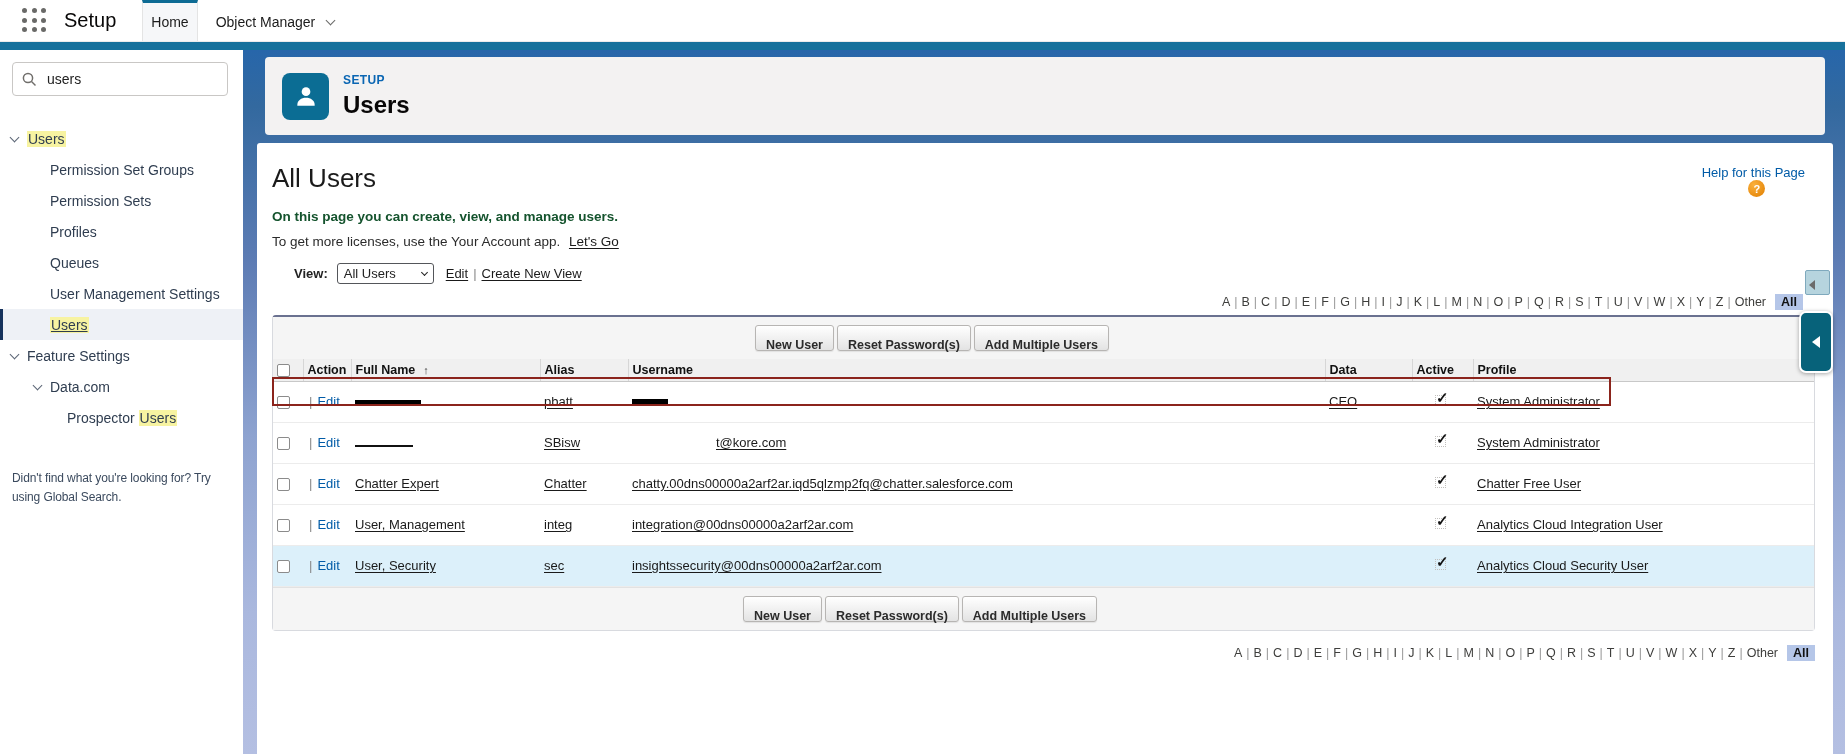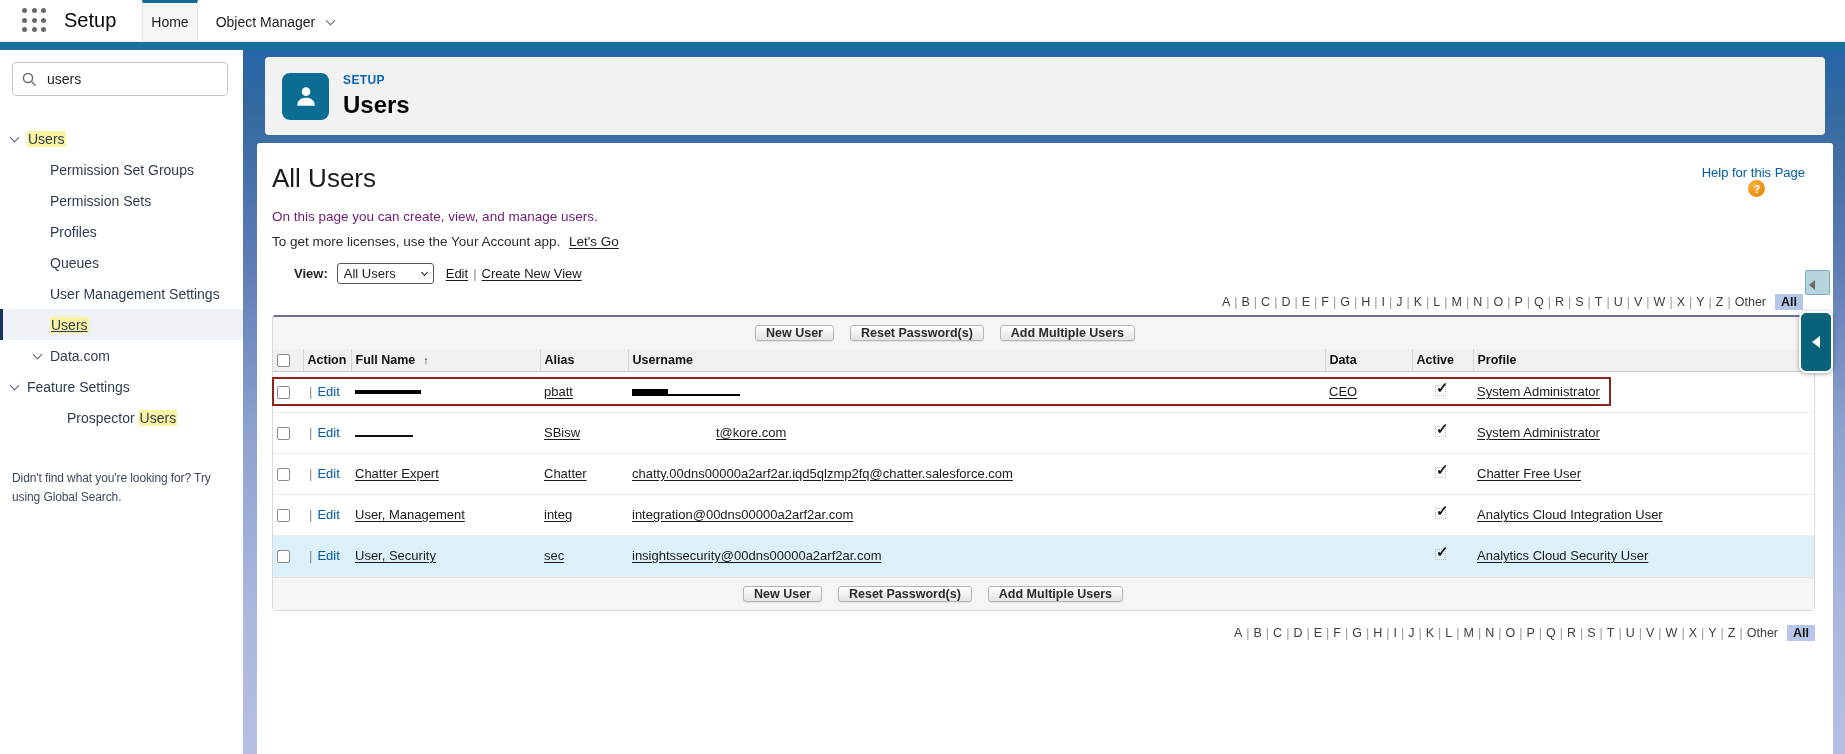--- a/index.html
+++ b/index.html
@@ -49,41 +49,41 @@
     background:linear-gradient(180deg,#2766aa 0%,#33699f 8%,#5d7cb4 30%,#8ea3d0 55%,#aab8de 80%,#b4bfe2 100%); }
   .setup-card { margin:7px 20px 0 22px; height:78px; background:#f3f2f2; border-radius:4px; display:flex; align-items:center; padding-left:17px; flex:none; }
   .setup-icon { width:47px; height:47px; background:var(--icon-teal); border-radius:8px; display:flex; align-items:center; justify-content:center; margin-right:14px; flex:none; }
   .eyebrow { font-size:12px; font-weight:bold; color:#0a66b3; letter-spacing:.4px; margin-bottom:4px; }
   .page-title { font-size:24px; font-weight:bold; color:#080707; }
 
   .content-card { margin:8px 12px 0 14px; background:#fff; border-radius:3px 3px 0 0; flex:1; position:relative; padding:20px 0 0 15px; }
   .list-title { font-size:26px; font-weight:400; color:#1a1a1a; margin:0; }
   .help { position:absolute; top:22px; right:28px; display:flex; align-items:center; font-size:13px; color:#015ba7; cursor:pointer;flex-direction:column; }
   .help-icon { width:17px; height:17px; border-radius:50%; margin-left:7px; background:radial-gradient(circle at 35% 30%, #fbb03b, #e07e00); color:#fff; font-weight:bold; font-size:11px; display:flex; align-items:center; justify-content:center; }
-  .desc { margin-top:15px; font-size:13.5px; color:#701a75; }
+  .desc { margin-top:15px; font-size:13.5px; color:#14532d;font-weight:bold; }
   .license { margin-top:10px; font-size:13.5px; color:#2b2b2b; }
   .license a, .ul-link { color:#1a1a1a; text-decoration:underline; text-underline-offset:2px; cursor:pointer; }
   .view-row { margin:14px 0 0 22px; display:flex; align-items:center; font-size:13px; color:#222; }
   .view-label { font-weight:bold; margin-right:9px; }
   .select { border:1px solid #54565a; border-radius:3px; background:#fff; height:21px; width:97px; display:flex; align-items:center; justify-content:space-between; padding:0 6px; cursor:pointer; }
   .select .chev { width:5px; height:5px; border-width:1.6px; border-color:#222; margin-top:-2px; }
   .view-links { margin-left:12px; }
   .view-links .sep { color:#888; margin:0 5px; }
 
   .alpha-row { display:flex; justify-content:flex-end; align-items:center; font-size:12.5px; color:#3e3e3c; margin:10px 30px 0 0; position:relative; z-index:2; }
   .alpha-row .letter { cursor:pointer; }
   .alpha-row .sep { color:#9a9a9a; margin:0 4px; }
   .alpha-row .all { background:var(--all-bg); font-weight:bold; color:#111; padding:1px 6px; margin-left:9px; cursor:pointer; }
   .alpha-row.bottom { margin:14px 18px 0 0; }
 
   
   .list-container { margin:5px 18px 0 0; border:1px solid #d8dadf; border-top:2px solid #6a7190; border-radius:4px; position:relative; background:#fff; }
   .btn-strip { background:#f5f5f5; padding:8px 0 8px 482px; display:flex; }
   .btn-strip.bottom { padding-left:470px; border-top:1px solid #e2e2e2; }
-  .sf-btn { height:16px; margin-right:16px; padding:0 10px; font-family:inherit; font-size:12.5px; font-weight:bold; color:#2b2b2b;
+  .sf-btn { height:16px; margin-right:3px; padding:12px 10px; font-family:inherit; font-size:12.5px; font-weight:bold; color:#2b2b2b;
     background:linear-gradient(#ffffff,#e3e3e3); border:1px solid #b7b5b3; border-radius:3px; cursor:pointer; box-shadow:0 1px 1px rgba(0,0,0,.08); }
   table.users { width:100%; border-collapse:collapse; table-layout:fixed; font-size:13px; }
   table.users th { background:#f0f0f0; font-size:12.5px; font-weight:bold; color:#111; text-align:left; padding:3px 4px;
     border-right:1px solid #d6d6d6; border-bottom:1px solid #c8c8c8; height:22px; white-space:nowrap;margin-top:28px; }
   table.users th:last-child { border-right:none; }
   table.users td { padding:11px 4px; border-bottom:1px solid #ececec; height:25px; white-space:nowrap; overflow:hidden; }
   tr.hl td { background:var(--row-hl); }
   .sort-arrow { font-size:11px; color:#444; margin-left:8px; font-weight:normal; }
   .cbx { width:13px; height:13px; border:1px solid #8b8b8b; border-radius:2px; background:#fff; display:inline-block; vertical-align:middle; cursor:pointer; }
   .pipe { color:#888; margin:0 5px 0 2px; }
@@ -161,27 +161,27 @@
         </div>
         <div class="tree-item lv1">
           <span class="lbl">Queues</span>
         </div>
         <div class="tree-item lv1">
           <span class="lbl">User Management Settings</span>
         </div>
         <div class="tree-item lv1 selected">
           <span class="lbl"><mark class="hl">Users</mark></span>
         </div>
+        <div class="tree-item lv0 exp">
+          <span class="chev"></span>
+          <span class="lbl">Feature Settings</span>
+        </div>
         <div class="tree-item lv1 exp">
           <span class="chev"></span>
           <span class="lbl">Data.com</span>
-        </div>
-        <div class="tree-item lv0 exp">
-          <span class="chev"></span>
-          <span class="lbl">Feature Settings</span>
         </div>
         <div class="tree-item lv2">
           <span class="lbl">Prospector <mark class="hl">Users</mark></span>
         </div>
       </div>
     <div class="sidebar-footer">Didn't find what you're looking for? Try using Global Search.</div>
   </div>
 
   <div class="main-wrap">
     <div class="setup-card">

